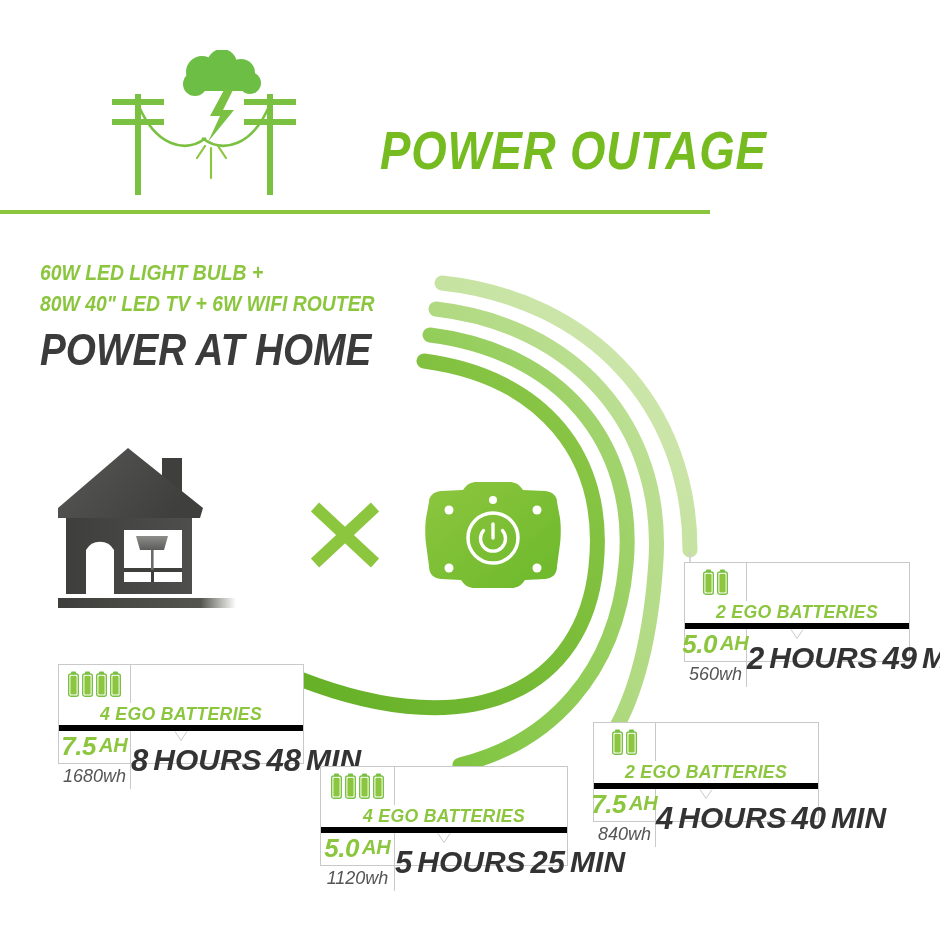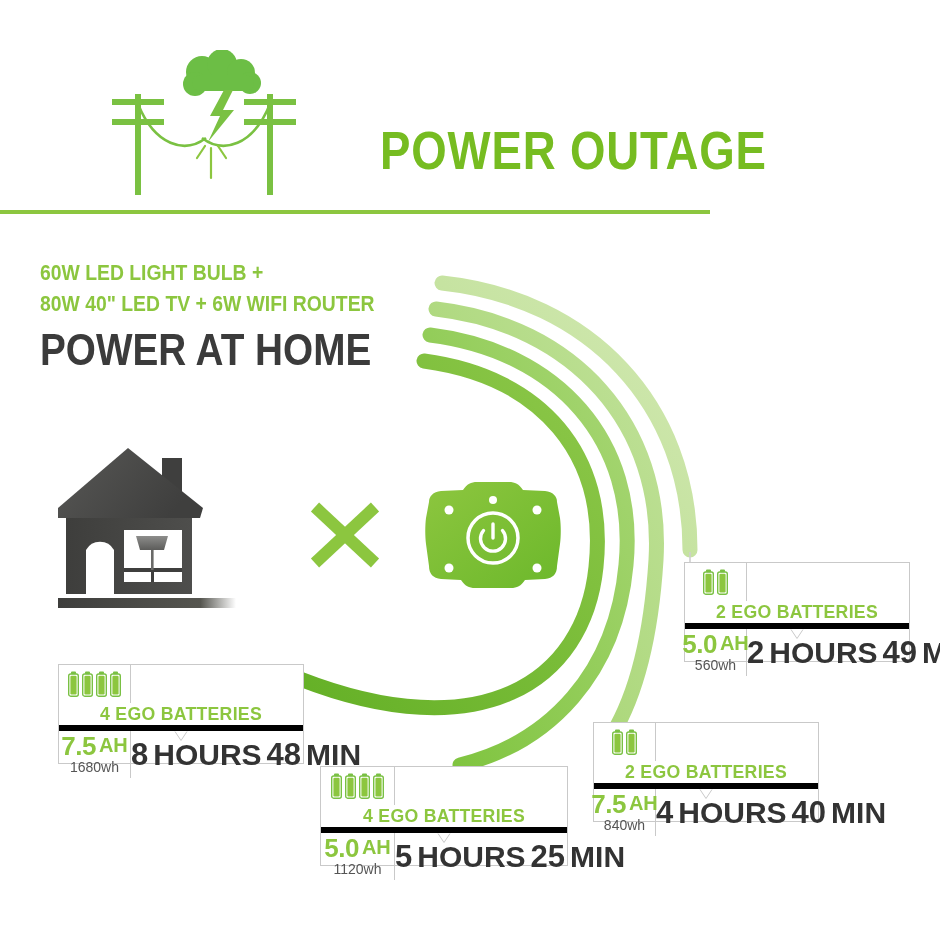--- a/index.html
+++ b/index.html
@@ -1,21 +1,21 @@
 <!DOCTYPE html>
 <html><head>
 <meta charset="utf-8">
 <style>
   html,body{margin:0;padding:0;}
   body{
     width:940px;height:929px;background:#ffffff;
     font-family:"Liberation Sans", sans-serif;
     position:relative;overflow:hidden;
   }
-  .stage{position:absolute;left:0;top:0;width:940px;height:929px;}
+  .stage{position:absolute;left:0;top:0;width:940px;height:929px;font-style:italic;}
 
   
   #outage-icon{position:absolute;left:100px;top:50px;width:235px;height:150px;}
   #header-title{
     position:absolute;left:380px;top:124px;
     font-family:"Liberation Sans Narrow","Liberation Sans",sans-serif;
     font-size:53px;font-weight:bold;color:#76bc21;
     letter-spacing:1px;line-height:1;
     transform:scaleX(.86);transform-origin:left center;
     white-space:nowrap;
@@ -66,22 +66,22 @@
     border-right:1px solid #c9c9c9;box-sizing:border-box;padding:2px 4px 4px;
   }
   .ah-top{
     display:flex;align-items:flex-start;
     font-family:"Liberation Sans Narrow","Liberation Sans",sans-serif;
     color:#8cc63f;font-weight:bold;line-height:1;
   }
   .ah-num{font-size:26px;letter-spacing:-.5px;}
   .ah-unit{font-size:20px;margin-left:3px;margin-top:2px;}
   .wh{
-    font-family:"Liberation Sans",sans-serif;font-size:14px;color:#555;
-    line-height:1;margin-top:1px;
+    font-family:"Liberation Sans",sans-serif;font-size:18px;color:#555;
+    line-height:1;margin-top:8px;
   }
   .cell-time{
     flex:1;display:flex;align-items:center;justify-content:center;
     font-family:"Liberation Sans Narrow","Liberation Sans",sans-serif;
     color:#333;line-height:1;white-space:nowrap;
   }
   .t-big{font-size:31px;font-weight:bold;}
   .t-small{font-size:30px;font-weight:bold;margin:0 5px;}
   .notch{position:absolute;left:50%;top:0;width:34px;height:11px;
     margin-left:-17px;pointer-events:none;}

